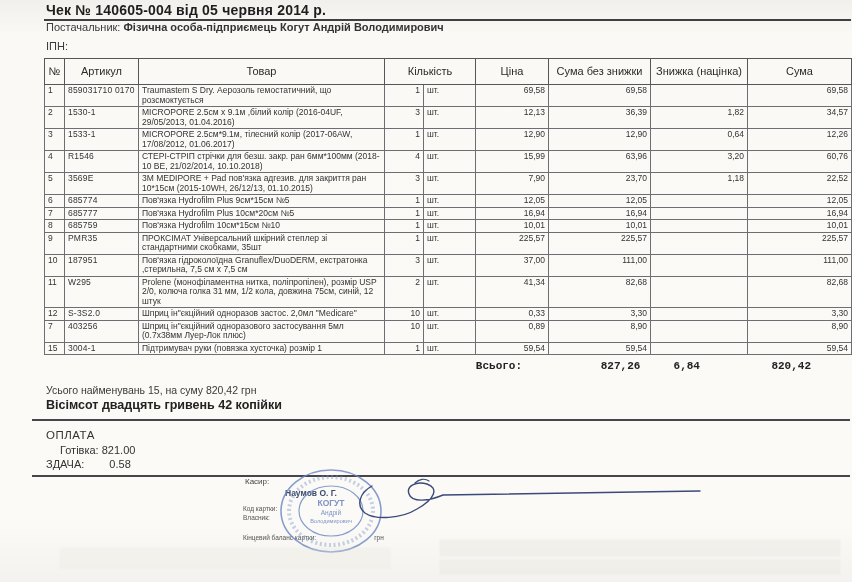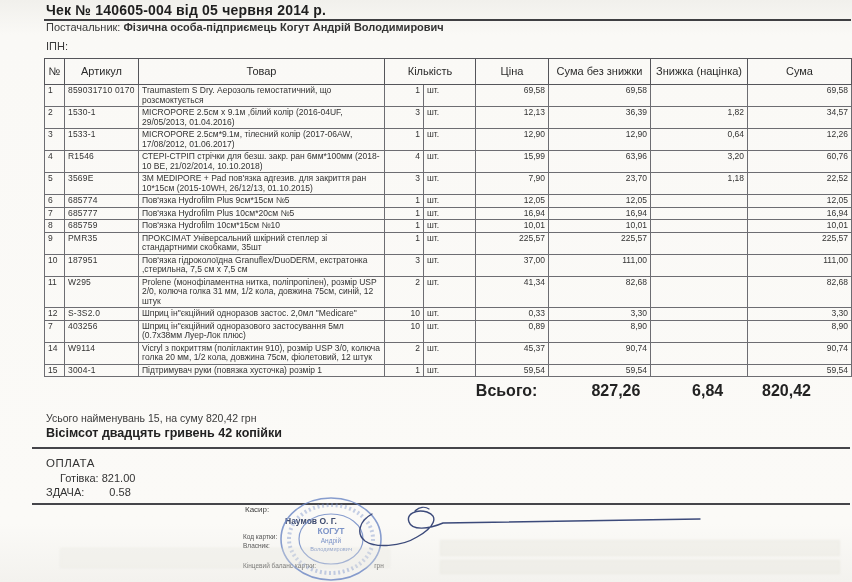--- a/index.html
+++ b/index.html
@@ -57,26 +57,26 @@
     overflow:hidden; word-wrap:break-word;
   }
   td.t-num   { text-align:left; padding-left:2px; }
   td.t-article { letter-spacing:0.2px; }
   td.t-qty   { text-align:right; }
   td.t-unit  { text-align:left; }
   td.t-price, td.t-sumnd, td.t-disc, td.t-sum { text-align:right; font-size:9px; }
 
   .totals-row {
     width:807px; display:flex; margin-top:5px;
-    font-size:16px; font-weight:bold; color:#222;
+    font-size:11px; font-weight:bold; color:#222;font-family:Liberation Mono, monospace;
   }
   .totals-row .sp      { width:433px; }
   .totals-row .t-label { width:73px;  text-align:left; }
   .totals-row .t-nd    { width:102px; text-align:right; padding-right:10px; }
-  .totals-row .t-d     { width:97px;  text-align:right; padding-right:24px; }
+  .totals-row .t-d     { width:97px;  text-align:center; padding-right:24px; }
   .totals-row .t-s     { width:104px; text-align:right; padding-right:40px; }
 
   .summary-1 { margin-top:12px; font-size:10.5px; color:#3a3a3a; padding-left:2px; }
   .summary-2 { margin-top:2px; font-size:12.5px; font-weight:bold; color:#222; padding-left:2px; }
 
   .rule { height:2px; background:#45454a; width:818px; margin-left:-12px; }
   .rule-2 { margin-top:7px; }
   .rule-3 { margin-top:5px; }
 
   .pay-title { margin-top:8px; font-size:11.5px; color:#333; letter-spacing:0.5px; padding-left:2px;}
@@ -278,31 +278,20 @@
         <td class="t-article">403256</td>
         <td class="t-product">Шприц ін"єкційний одноразового застосування 5мл (0.7х38мм Луер-Лок плюс)</td>
         <td class="t-qty">10</td>
         <td class="t-unit">шт.</td>
         <td class="t-price">0,89</td>
         <td class="t-sumnd">8,90</td>
         <td class="t-disc"></td>
         <td class="t-sum">8,90</td>
       </tr>
           <tr>
-        <td class="t-num">14</td>
-        <td class="t-article">W9114</td>
-        <td class="t-product">Vicryl з покриттям (поліглактин 910), розмір USP 3/0, колюча голка 20 мм, 1/2 кола, довжина 75см, фіолетовий, 12 штук</td>
-        <td class="t-qty">2</td>
-        <td class="t-unit">шт.</td>
-        <td class="t-price">45,37</td>
-        <td class="t-sumnd">90,74</td>
-        <td class="t-disc"></td>
-        <td class="t-sum">90,74</td>
-      </tr>
-          <tr>
         <td class="t-num">15</td>
         <td class="t-article">3004-1</td>
         <td class="t-product">Підтримувач руки (повязка хусточка) розмір 1</td>
         <td class="t-qty">1</td>
         <td class="t-unit">шт.</td>
         <td class="t-price">59,54</td>
         <td class="t-sumnd">59,54</td>
         <td class="t-disc"></td>
         <td class="t-sum">59,54</td>
       </tr>

